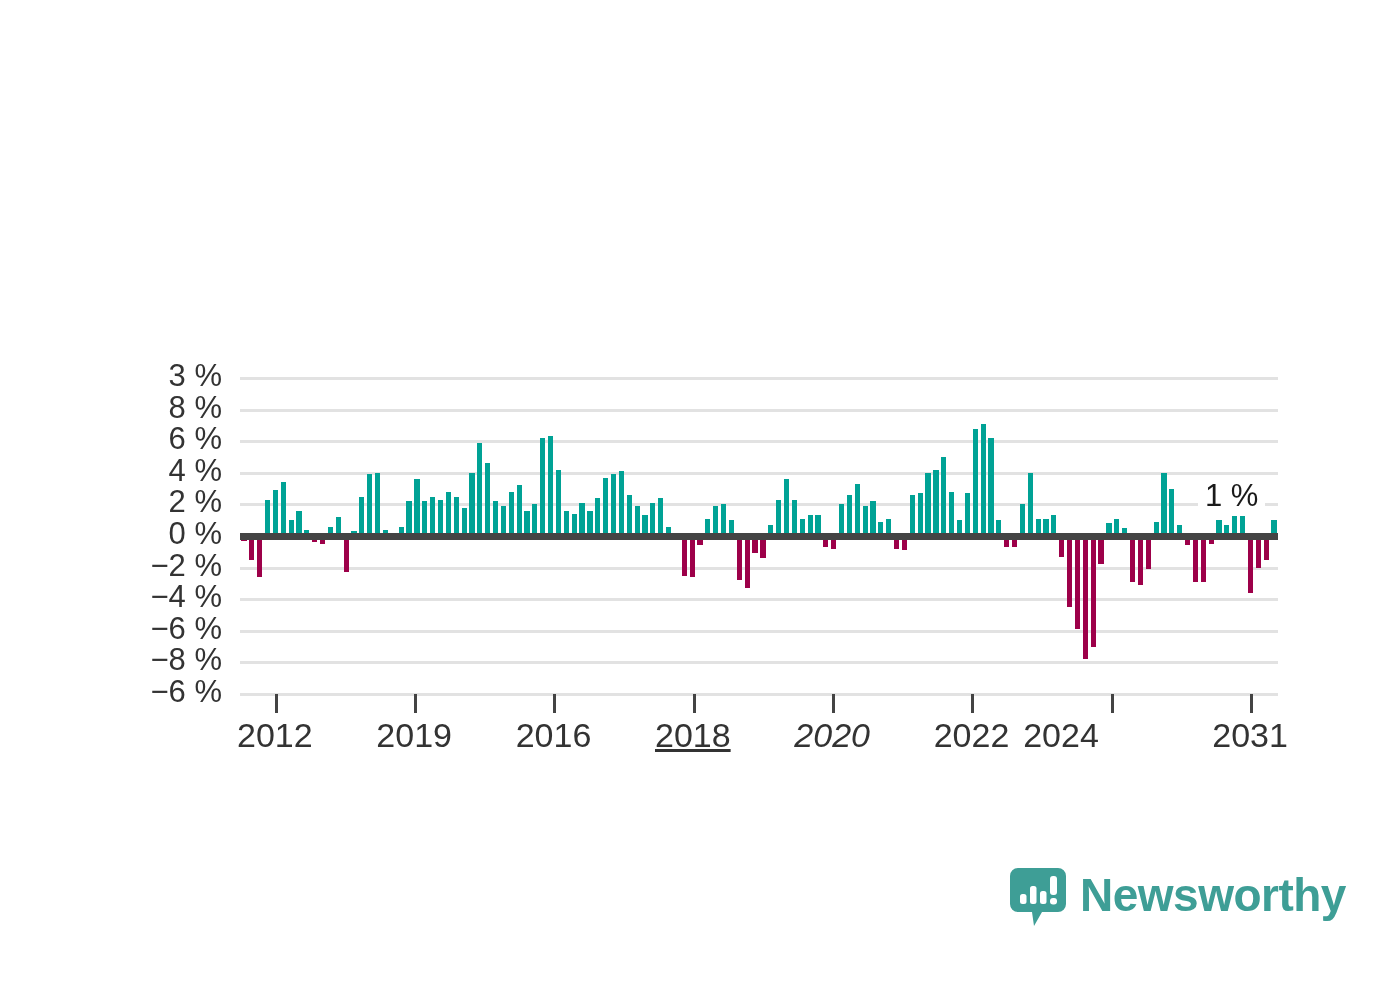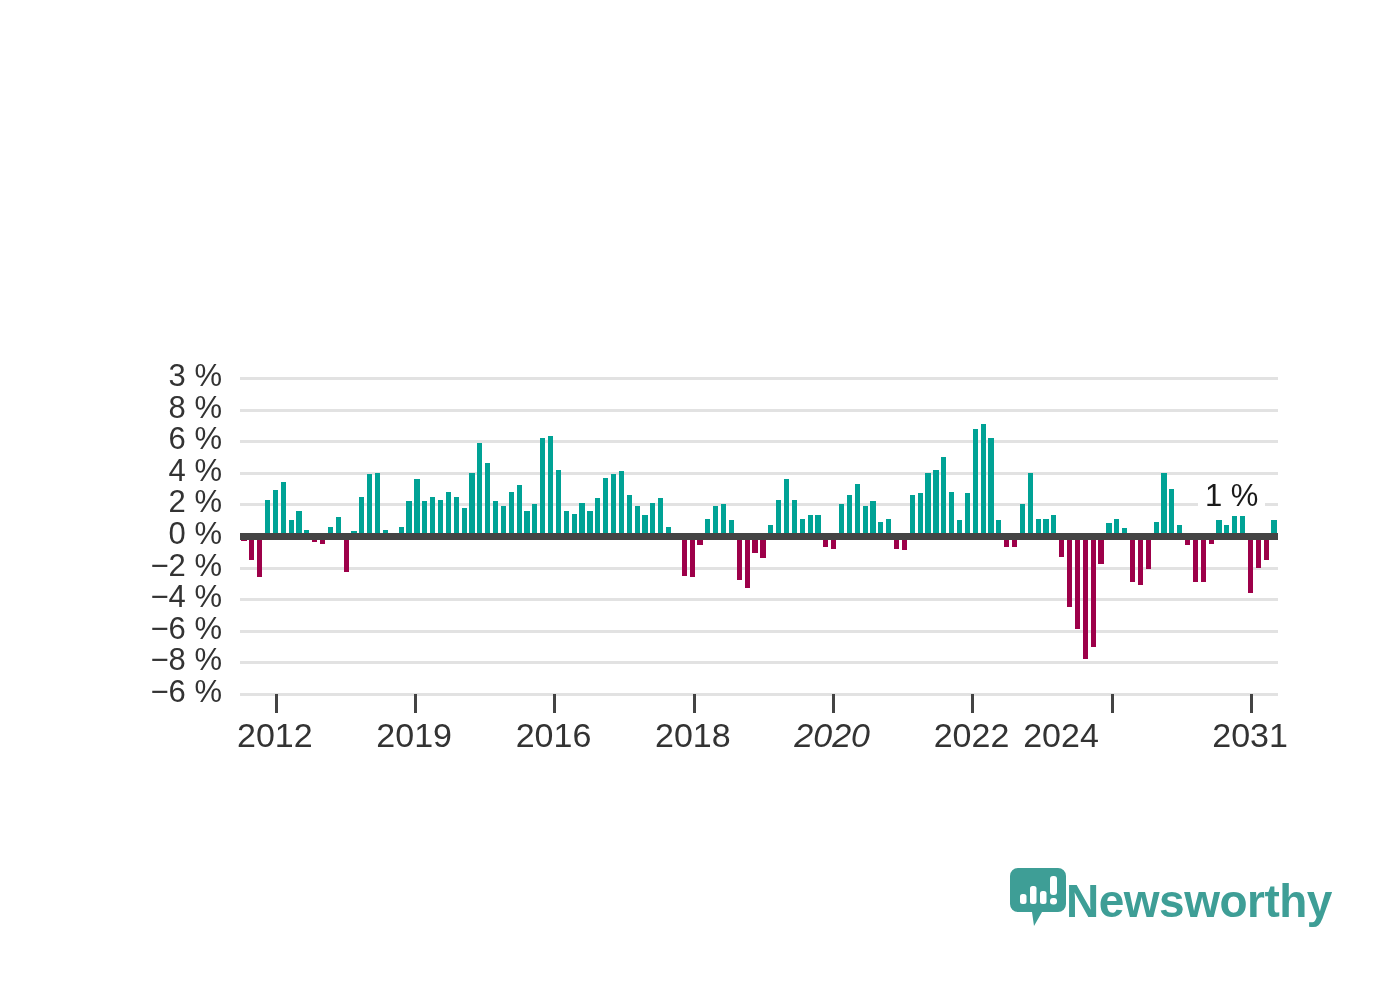--- a/index.html
+++ b/index.html
@@ -120,21 +120,22 @@
     padding: 2px 7px;
     white-space: nowrap;
     z-index: 6;
   }
   
   #logo {
     position: absolute;
     left: 1010px;
     top: 868px;
     display: flex;
-    align-items: flex-end;
+    align-items: flex-start;
+    gap: 14px;
   }
   #logo-mark { width: 56px; height: 60px; display: block; }
   #logo-text {
     font-size: 46px;
     font-weight: bold;
     color: #3e9e96;
     letter-spacing: -0.5px;
   }
 </style>
 </head>
@@ -303,21 +304,21 @@
         <div class="bar pos" style="left: 1031.47px; width: 5.19px; height: 15.8px; bottom: auto; top: 142.2px;"></div>
       </div>
     <div id="xaxis">
         <div class="xtick" style="left: 34.8322px;"></div>
         <div class="xtlabel" style="left: 34.8322px;">2012</div>
         <div class="xtick" style="left: 174.161px;"></div>
         <div class="xtlabel" style="left: 174.161px;">2019</div>
         <div class="xtick" style="left: 313.49px;"></div>
         <div class="xtlabel" style="left: 313.49px;">2016</div>
         <div class="xtick" style="left: 452.819px;"></div>
-        <div class="xtlabel" style="left: 452.819px;">2018</div>
+        <div class="xtlabel" style="left: 452.819px; text-decoration: underline;">2018</div>
         <div class="xtick" style="left: 592.148px;"></div>
         <div class="xtlabel" style="left: 592.148px; font-style: italic;">2020</div>
         <div class="xtick" style="left: 731.477px;"></div>
         <div class="xtlabel" style="left: 731.477px;">2022</div>
         <div class="xtick" style="left: 870.805px;"></div>
         <div class="xtlabel" style="left: 821px;">2024</div>
         <div class="xtick" style="left: 1010.13px;"></div>
         <div class="xtlabel" style="left: 1010.13px;">2031</div>
       </div>
     <div id="annotation" style="left: 1198px; top: 124.08px;">1 %</div>

